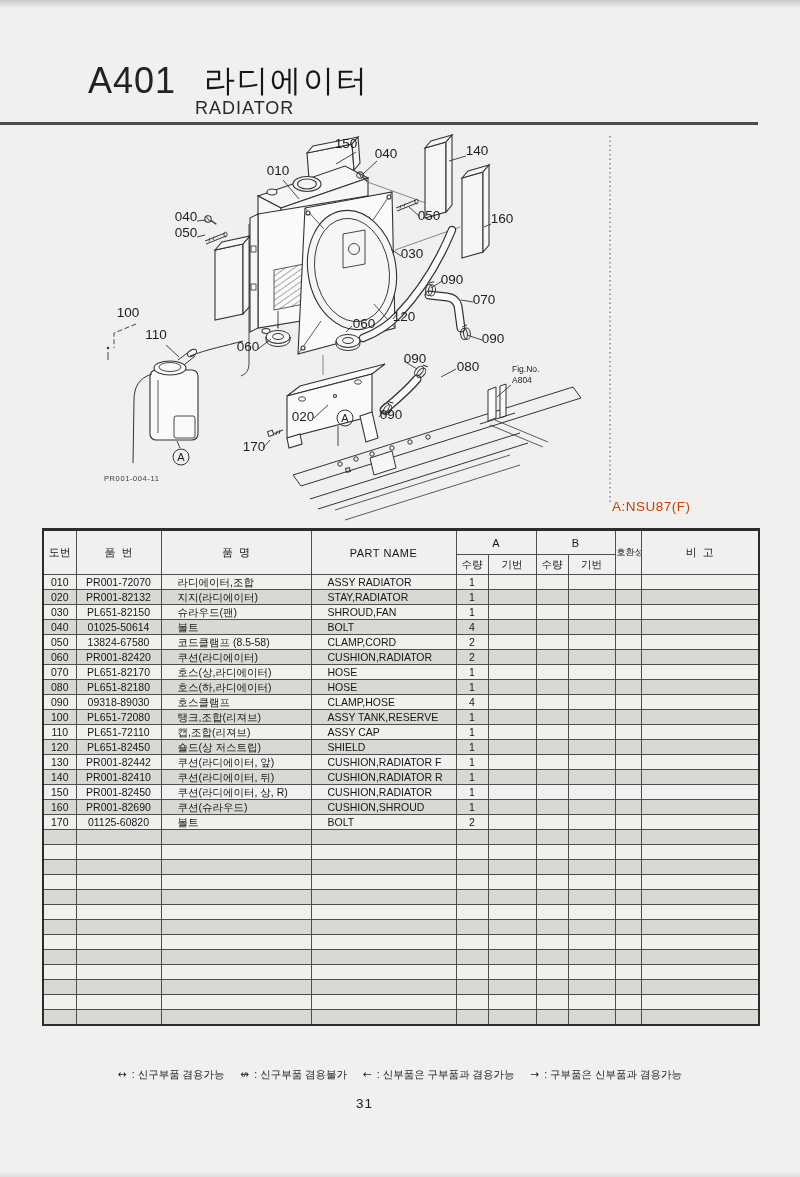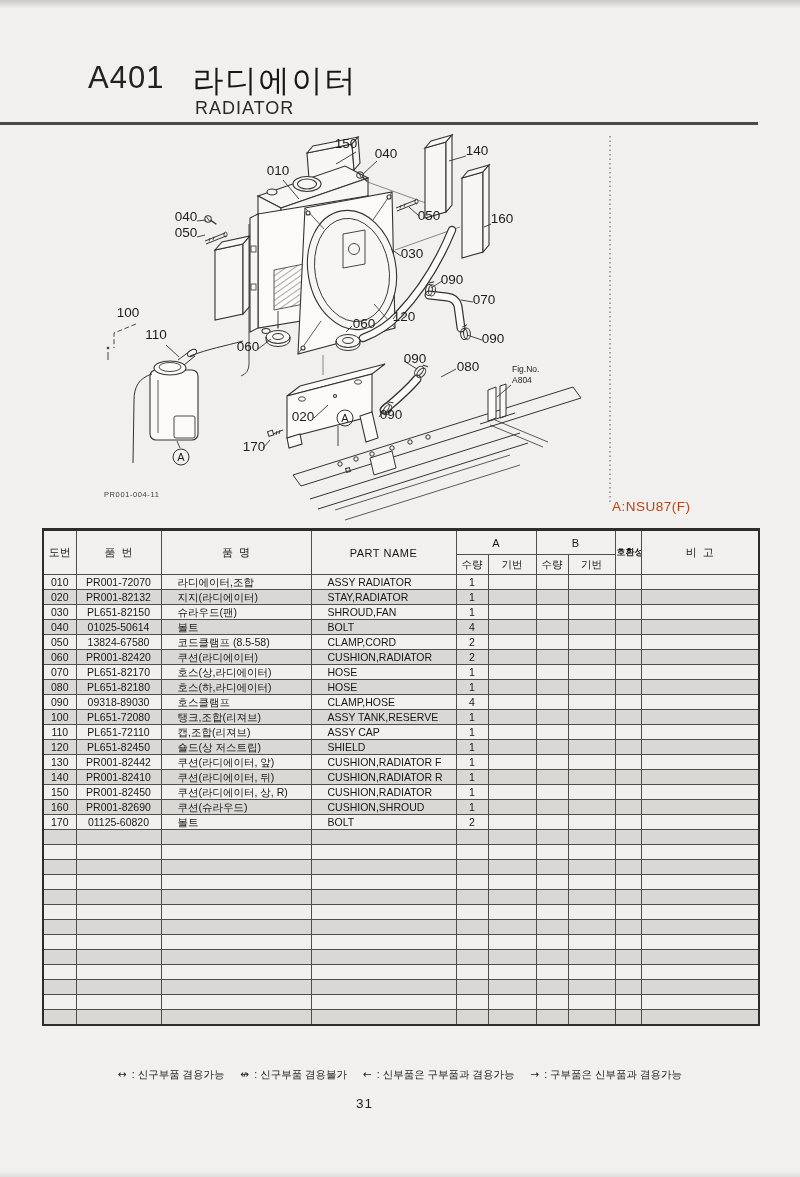--- a/index.html
+++ b/index.html
@@ -9,42 +9,42 @@
     font-family:"Liberation Sans","DejaVu Sans",sans-serif;
     color:#1d1d1d;
   }
   .scan-edge-top{position:absolute;left:0;top:0;width:800px;height:8px;
     background:linear-gradient(#c9c9c7,#efeeec);}
   .scan-edge-bottom{position:absolute;left:0;bottom:0;width:800px;height:6px;
     background:linear-gradient(#f1f0ee,#dededd);}
 
   
   .hdr{position:absolute;left:88px;top:60px;display:flex;align-items:flex-start;}
-  .hdr-code{font-size:31px;letter-spacing:1px;color:#222;}
+  .hdr-code{font-size:36px;letter-spacing:1px;color:#222;}
   .hdr-kr{font-size:31px;margin-left:28px;letter-spacing:2px;color:#161616;}
   .hdr-en{position:absolute;left:195px;top:98px;font-size:18px;letter-spacing:1px;color:#2a2a2a;}
   .hdr-rule{position:absolute;left:0;top:122px;width:758px;height:3px;background:#4a4a48;}
 
   
   .diagram{position:absolute;left:40px;top:128px;width:720px;height:396px;}
   svg text.callout{font-size:13.5px;fill:#1c1c1c;font-family:"Liberation Sans","DejaVu Sans",sans-serif;}
   svg text.marker{font-size:11px;fill:#1c1c1c;}
   svg text.figref{font-size:8.5px;fill:#222;}
-  .drawing-no{position:absolute;left:104px;top:490px;font-size:7.5px;letter-spacing:0.6px;color:#3a3a3a;}
+  .drawing-no{position:absolute;left:104px;top:474px;font-size:7.5px;letter-spacing:0.6px;color:#3a3a3a;}
   .model-note{position:absolute;left:612px;top:499px;font-size:13.5px;letter-spacing:0.5px;color:#c2410c;}
 
   
   .parts{position:absolute;left:42px;top:528px;width:574px;}
   table{border-collapse:collapse;table-layout:fixed;width:716px;background:transparent;}
   th,td{border:1px solid #4e4e4c;padding:0;overflow:hidden;white-space:pre;}
   table{border:2px solid #2c2c2a;border-top:3px solid #2c2c2a;border-bottom:2px solid #2c2c2a;}
   thead th{font-weight:normal;font-size:11px;text-align:center;color:#161616;}
   tr.h1 th{height:23px;}
   tr.h2 th{height:19px;font-size:10.5px;}
-  th.vert{font-size:9px;line-height:8.5px;padding:0 1px;font-weight:bold;}
+  th.vert{font-size:9px;line-height:8.5px;padding:0 1px;}
   tbody td{height:14px;font-size:10.5px;line-height:14px;color:#161616;}
   tbody tr.shade td{background:#d9d8d5;}
   td.c{text-align:center;}
   td.l{text-align:left;padding-left:16px;}
   .partname{letter-spacing:0.5px;}
 
   
   .legend{position:absolute;left:0;top:1068px;width:800px;display:flex;
     justify-content:center;gap:16px;font-size:10.5px;color:#222;}
   .legend .sym{font-family:"DejaVu Sans",sans-serif;margin-right:2px;}

